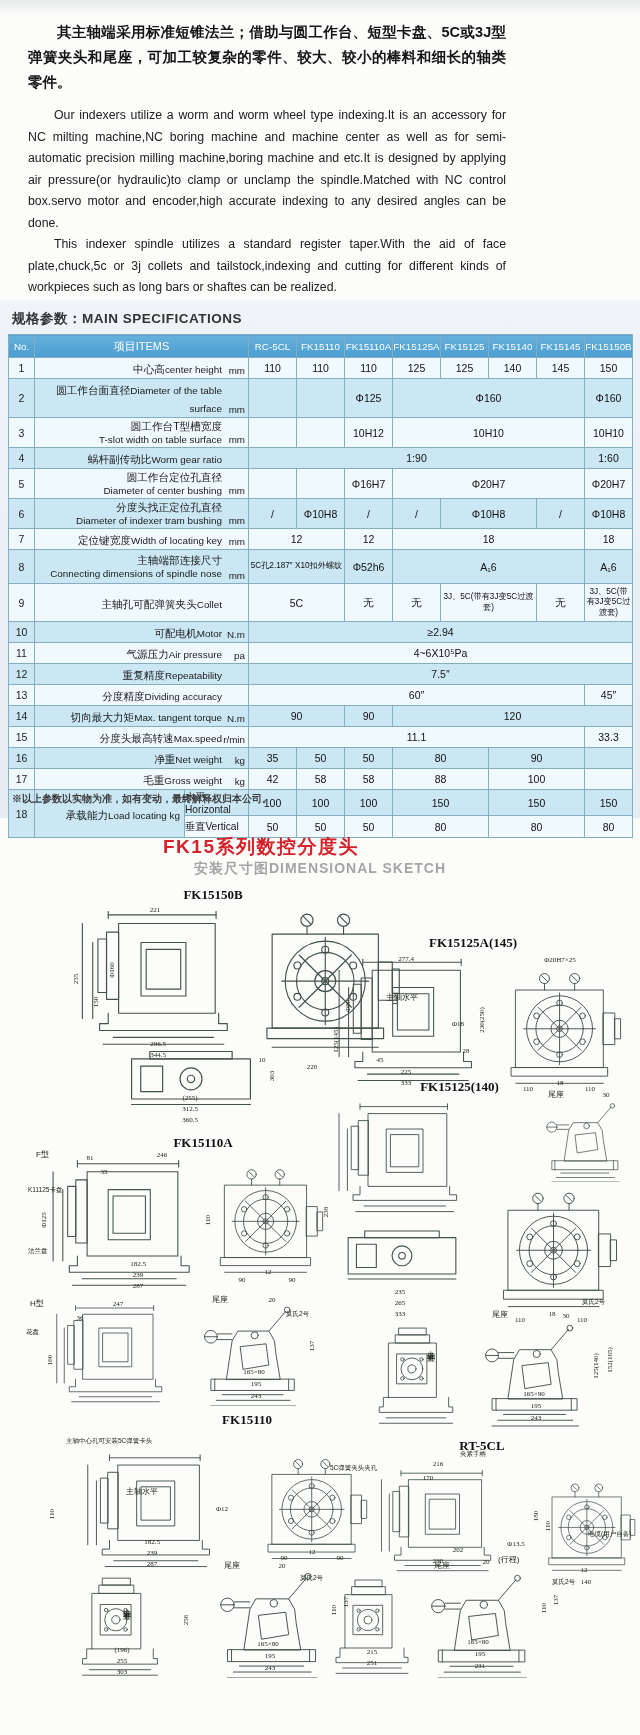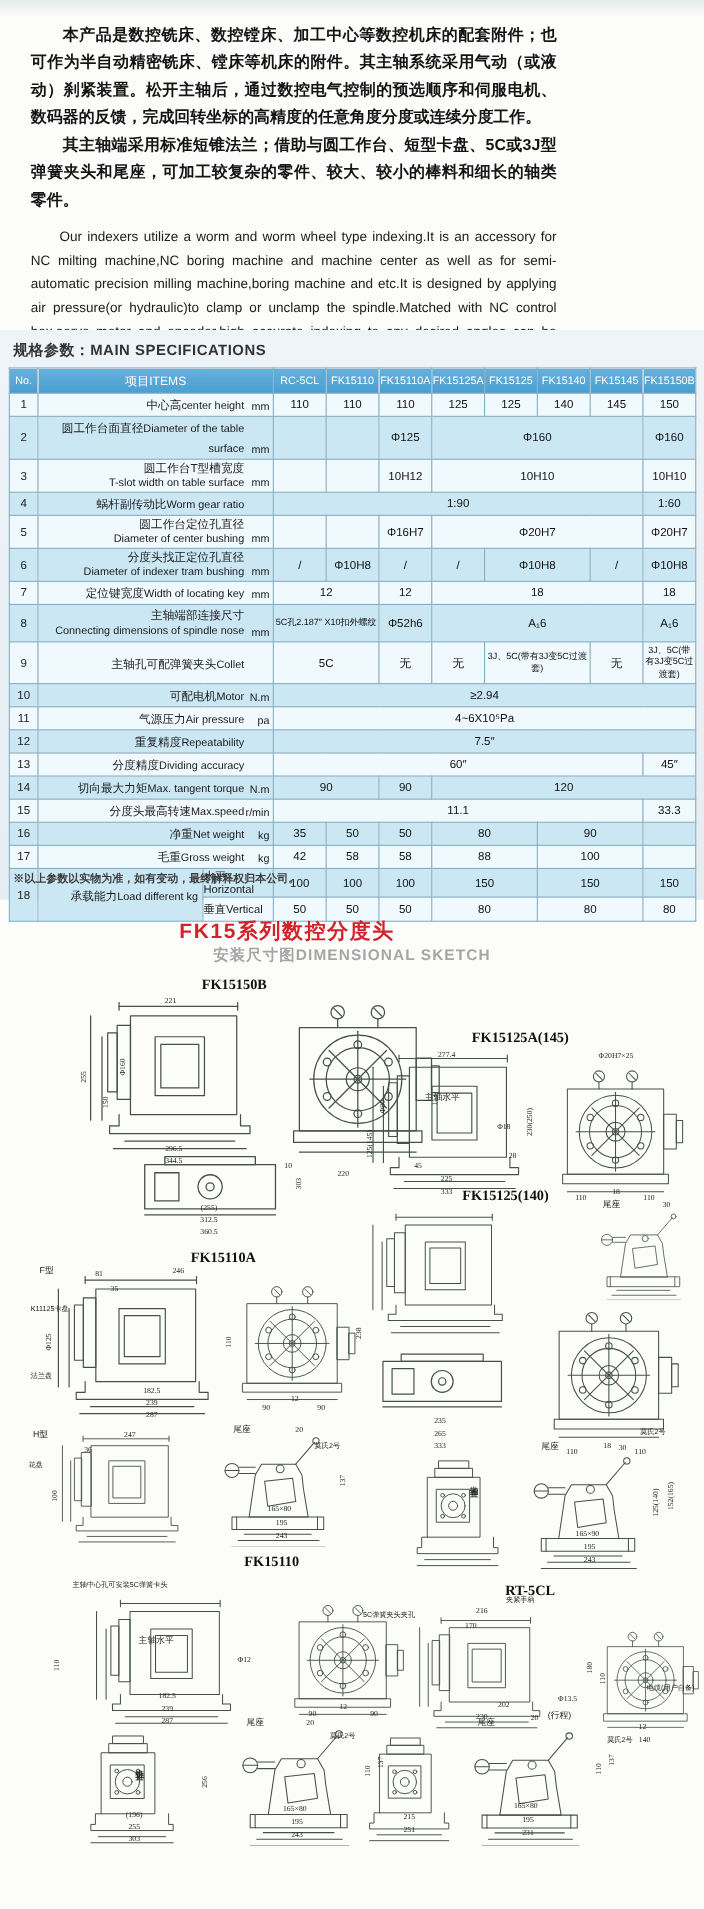--- a/index.html
+++ b/index.html
@@ -58,21 +58,20 @@
   .note.sm{font-size:6.5px}
   .note.v{writing-mode:vertical-rl;letter-spacing:1px}
 </style>
 </head>
 <body>
 
 <div class="page">
   <div class="topstrip"></div>
 
   <section class="intro">
-    <p class="zh">本产品是数控铣床、数控镗床、加工中心等数控机床的配套附件；也可作为半自动精密铣床、镗床等机床的附件。其主轴系统采用气动（或液动）刹紧装置。松开主轴后，通过数控电气控制的预选顺序和伺服电机、数码器的反馈，完成回转坐标的高精度的任意角度分度或连续分度工作。</p>
     <p class="zh">其主轴端采用标准短锥法兰；借助与圆工作台、短型卡盘、5C或3J型弹簧夹头和尾座，可加工较复杂的零件、较大、较小的棒料和细长的轴类零件。</p>
     <p class="eng first">Our indexers utilize a worm and worm wheel type indexing.It is an accessory for NC milting machine,NC boring machine and machine center as well as for semi-automatic precision milling machine,boring machine and etc.It is designed by applying air pressure(or hydraulic)to clamp or unclamp the spindle.Matched with NC control box.servo motor and encoder,high accurate indexing to any desired angles can be done.</p>
     <p class="eng">This indexer spindle utilizes a standard register taper.With the aid of face plate,chuck,5c or 3j collets and tailstock,indexing and cutting for different kinds of workpieces such as long bars or shaftes can be realized.</p>
   </section>
 
   <section class="specs">
     <h2 class="spec-heading">规格参数：MAIN SPECIFICATIONS</h2>
     <table>
       <colgroup>
           <col style="width:26px">
@@ -249,21 +248,21 @@
           <td class="item" colspan="2"><span class="icn">毛重</span><span class="ien">Gross weight</span><span class="unit">kg</span></td>
           <td class="v">42</td>
             <td class="v">58</td>
             <td class="v">58</td>
             <td class="v" colspan="2">88</td>
             <td class="v" colspan="2">100</td>
             <td class="v"></td>
         </tr>
         <tr class="ra h22">
           <td class="no" rowspan="2">18</td>
-          <td class="item" rowspan="2" style="padding-right:4px"><span class="icn">承载能力</span><span class="ien">Load different kg</span></td>
+          <td class="item" rowspan="2" style="padding-right:4px"><span class="icn">承载能力</span><span class="ien">Load locating kg</span></td>
           <td class="subh">水平Horizontal</td>
           <td class="v">100</td>
             <td class="v">100</td>
             <td class="v">100</td>
             <td class="v" colspan="2">150</td>
             <td class="v" colspan="2">150</td>
             <td class="v">150</td>
         </tr>
         <tr class="rb h22">
           <td class="subh">垂直Vertical</td>

